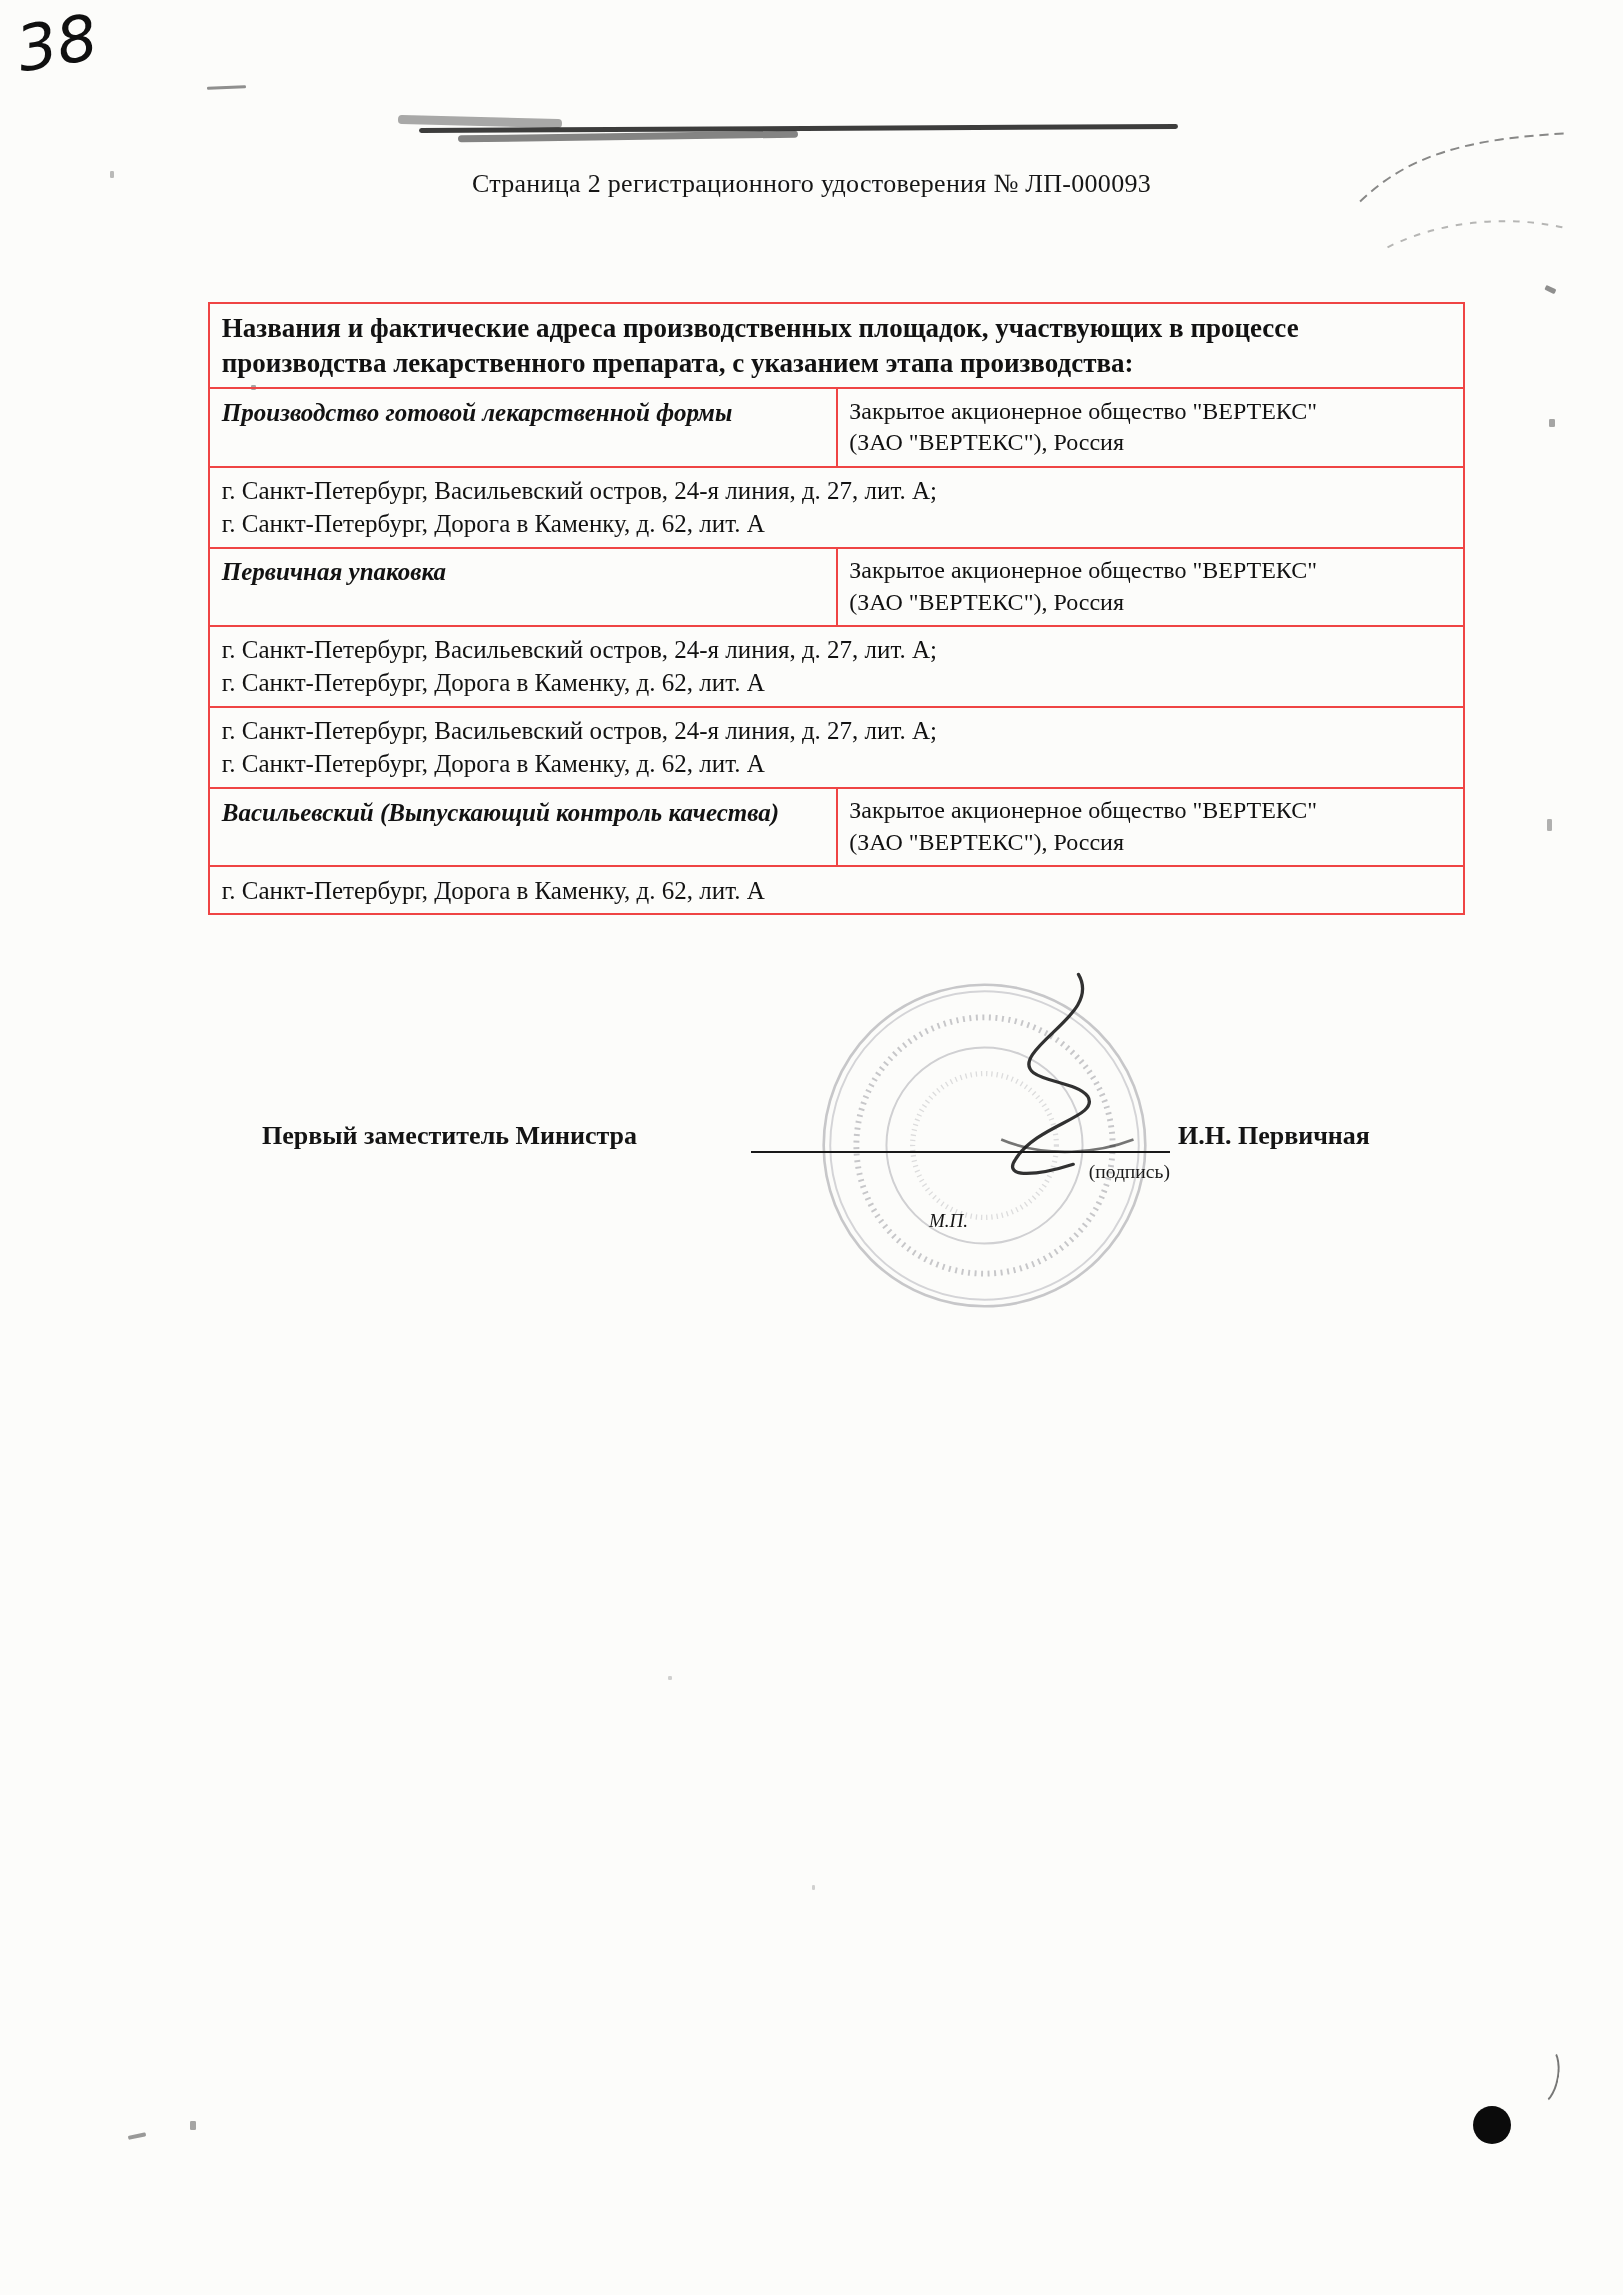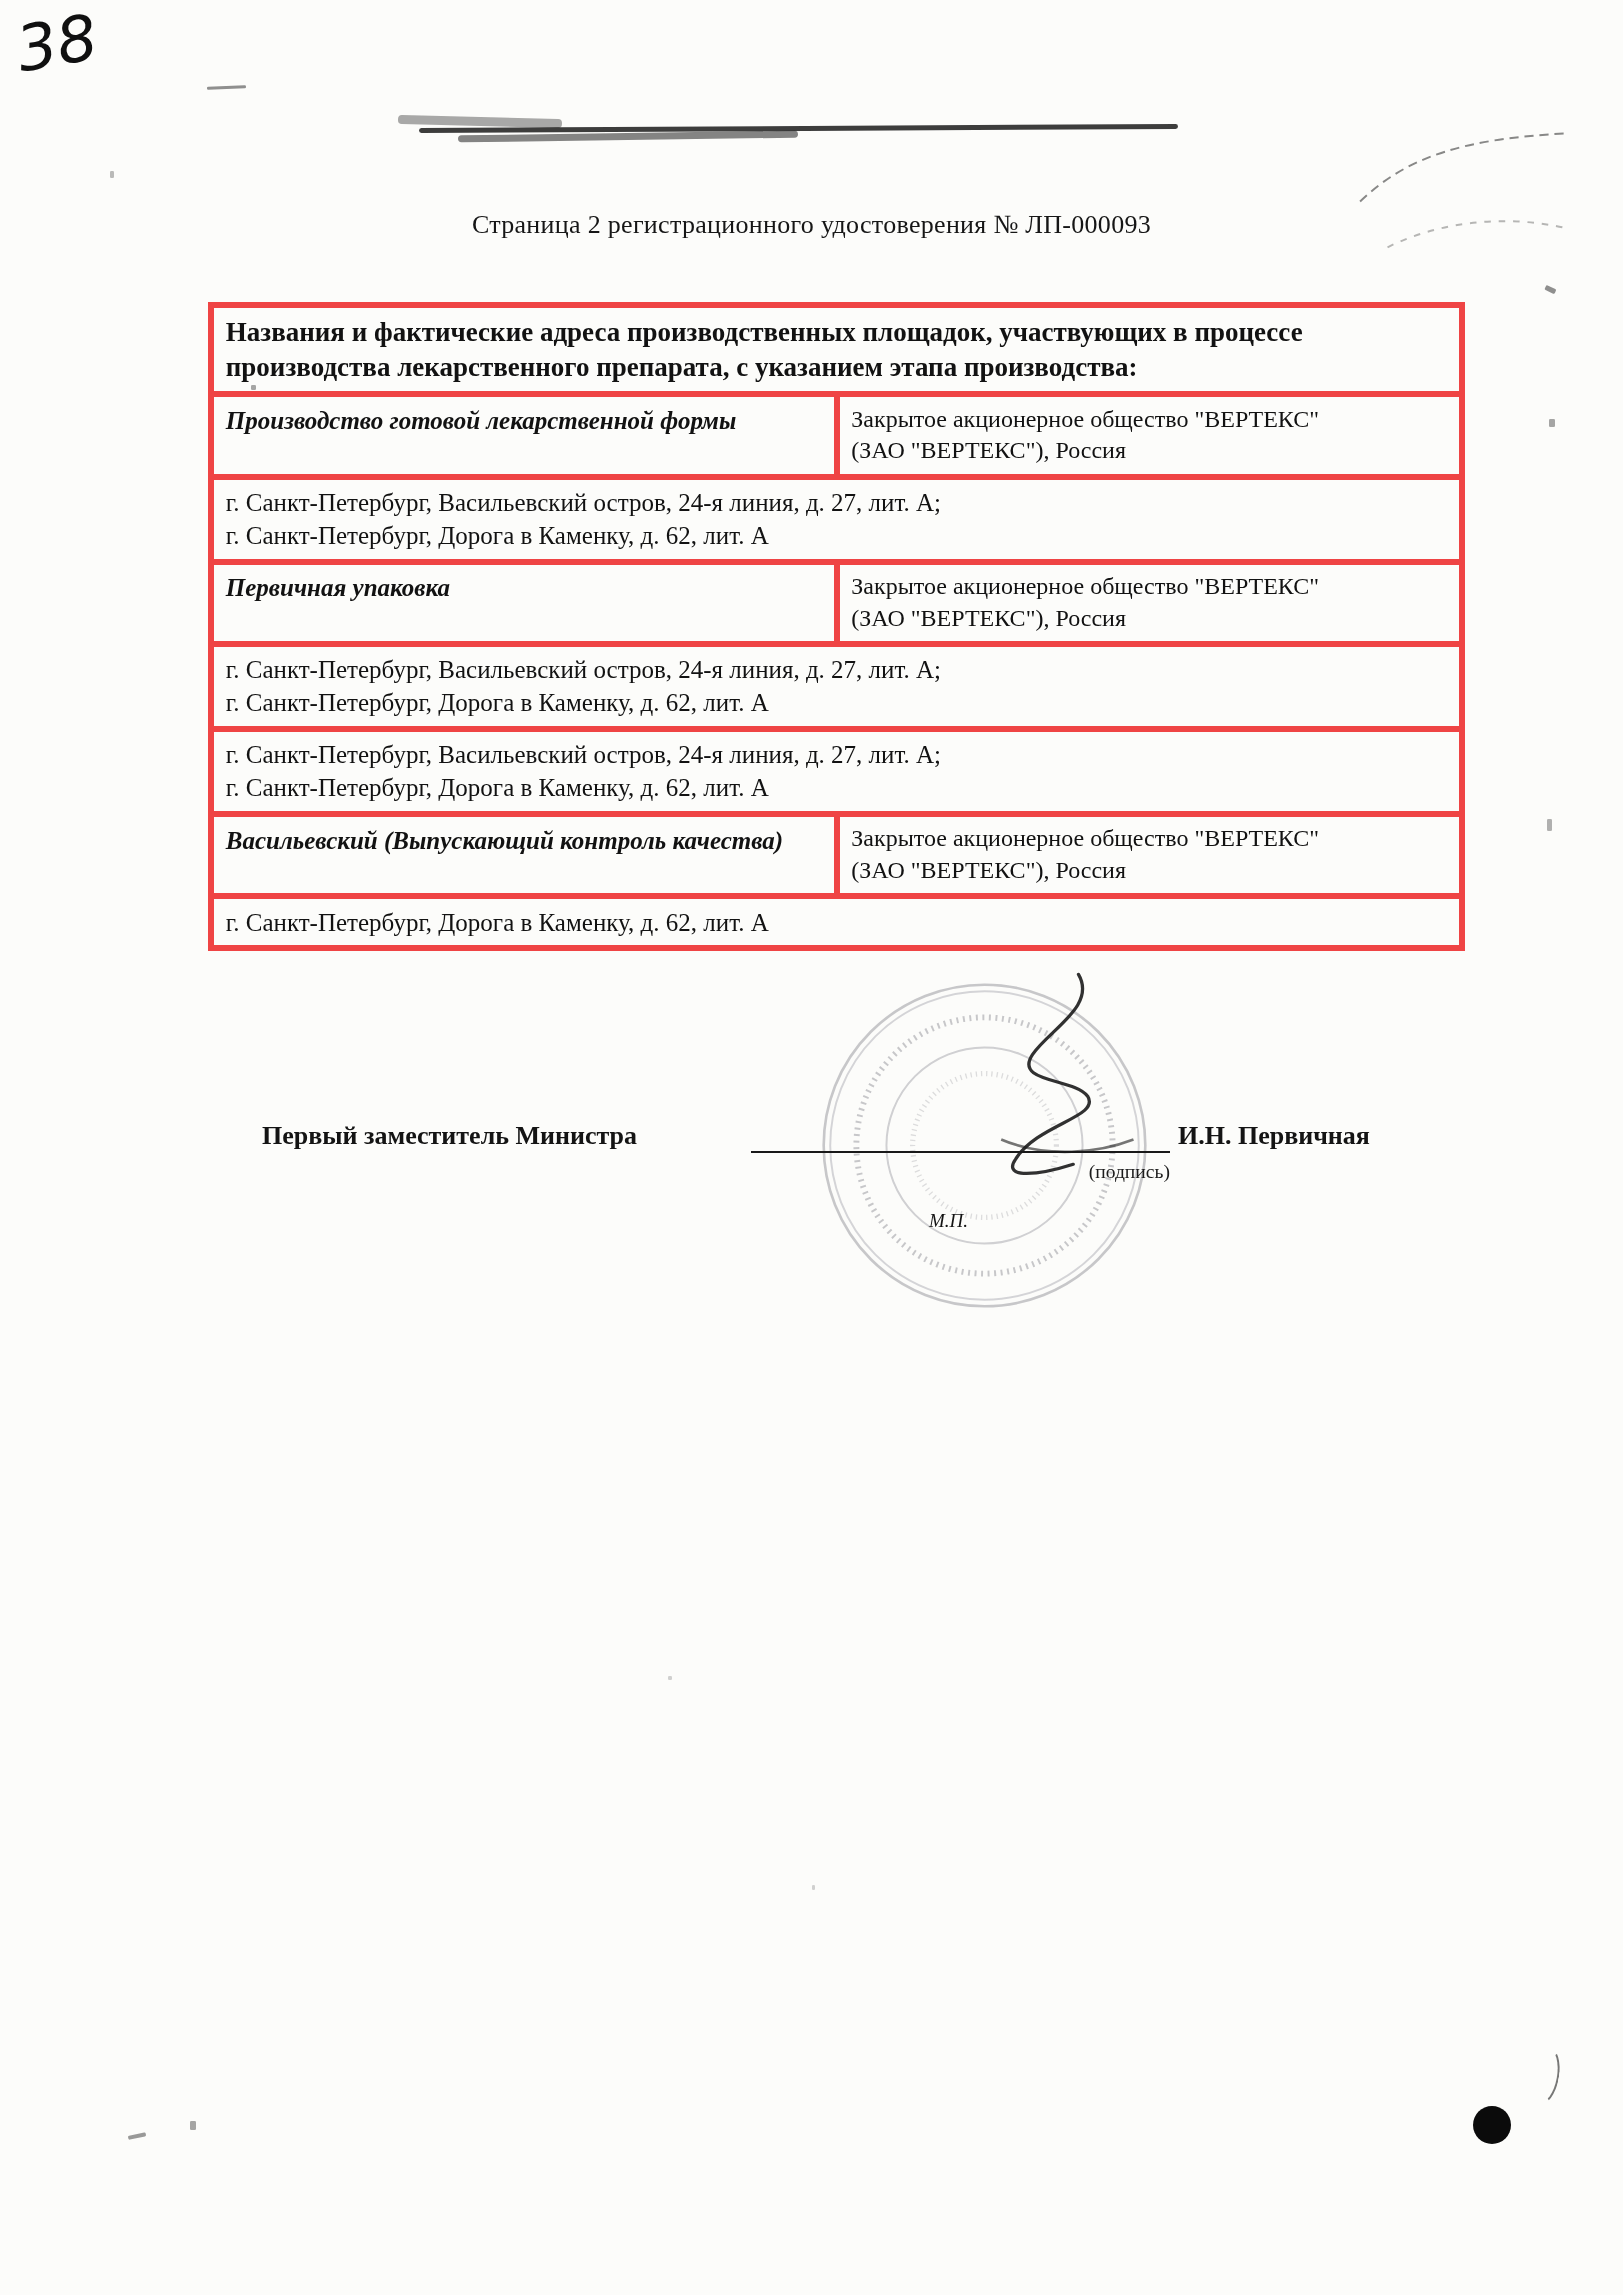--- a/index.html
+++ b/index.html
@@ -26,30 +26,30 @@
   .blackdot { position:absolute; left:1473px; top:2106px; width:38px; height:38px;
     border-radius:50%; background:#0b0b0b; }
   .paren-mark { position:absolute; left:1529px; top:2046px; width:26px; height:55px;
     border:2.6px solid transparent; border-right-color:rgba(10,10,10,.55);
     border-radius:50%; transform:rotate(10deg); }
   .corner-squiggle { position:absolute; left:1348px; top:110px; }
 
   
   .header-title {
     position:absolute; top:169px; left:0; width:1623px; text-align:center;
-    font-size:26px; color:#161616; letter-spacing:0.3px;margin-top:41px;
+    font-size:26px; color:#161616; letter-spacing:0.3px;
   }
 
   
   .doc-table {
     position:absolute; left:208px; top:302px; width:1257px;
     border-collapse:collapse; table-layout:fixed;
   }
   .doc-table td {
-    border:6px solid #ef4444; vertical-align:top; color:#121212;
+    border:2px solid #ef4444; vertical-align:top; color:#121212;
   }
   .t-title { font-weight:bold; font-size:27px; line-height:1.3; padding:6.5px 11.8px; }
   .t-stage { font-style:italic; font-weight:bold; font-size:25px; line-height:1.3;
     padding:7.9px 11.8px; width:52%;margin-top:41px; }
   .t-company { font-size:24px; line-height:1.32; padding:6.5px 11.8px; }
   .t-addr { font-size:25px; line-height:1.32; padding:6.5px 11.8px; }
   .pre { white-space:pre-line; }
 
   
   .sig-title { position:absolute; left:262px; top:1121px; font-size:26px; font-weight:bold; z-index:3; }

